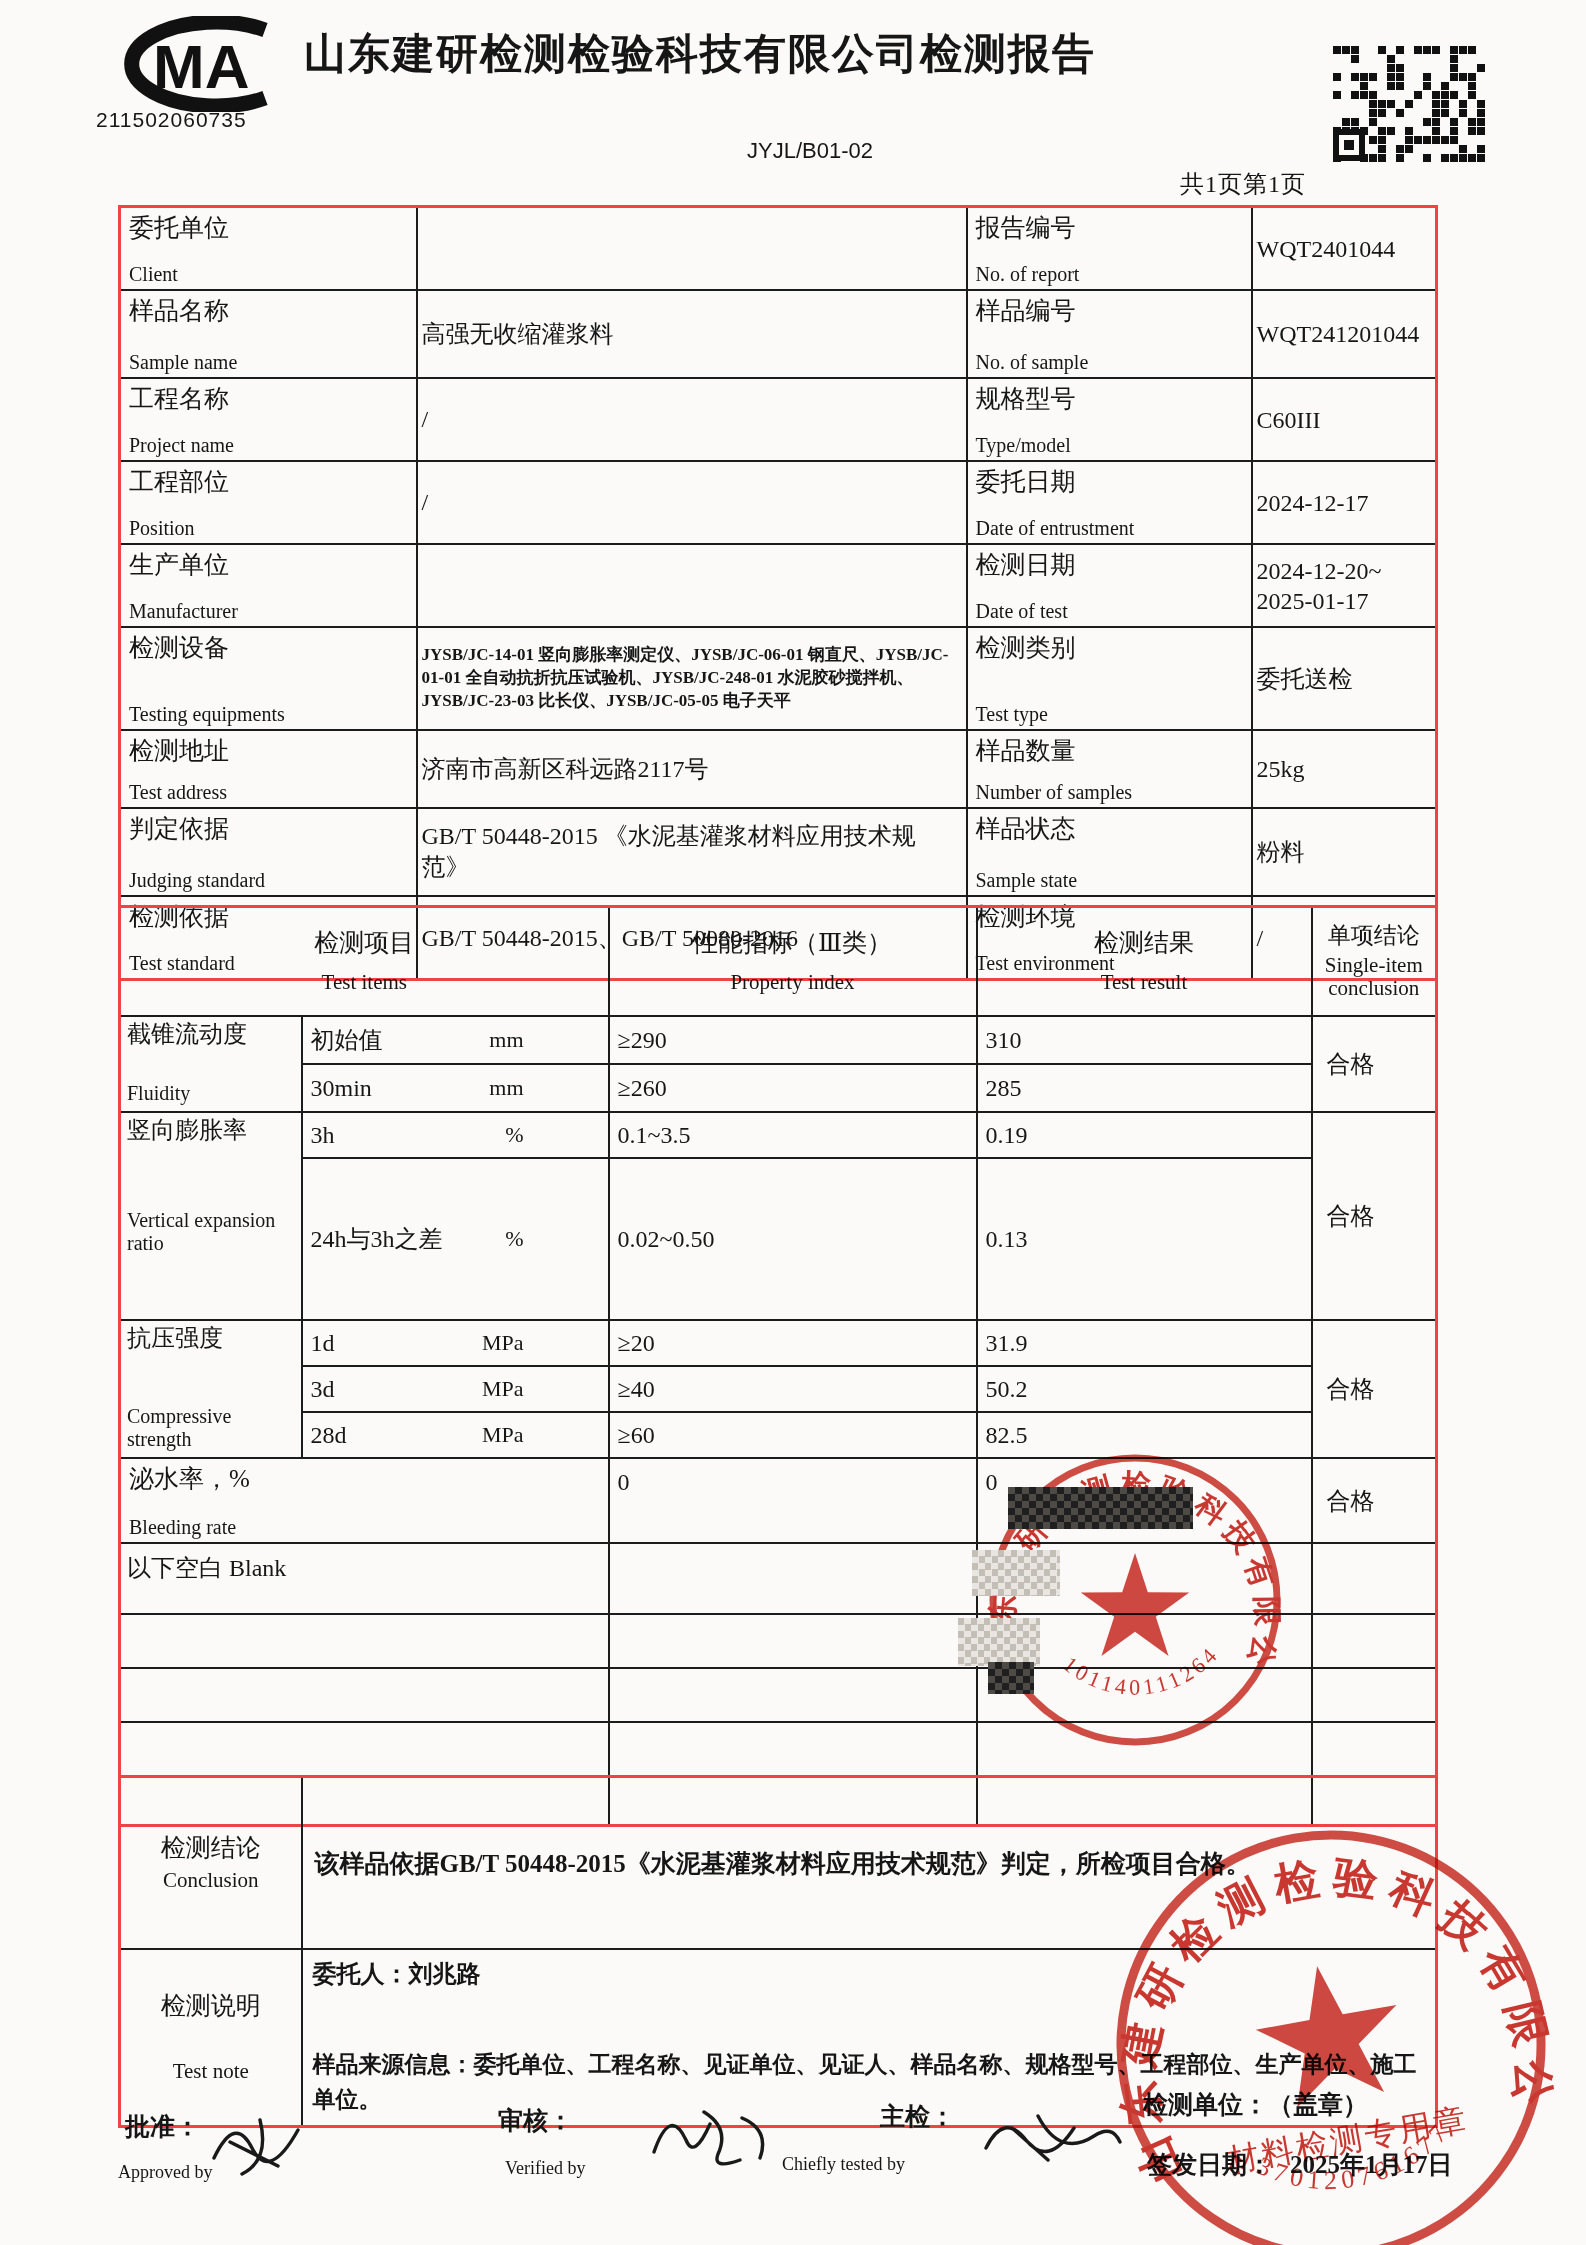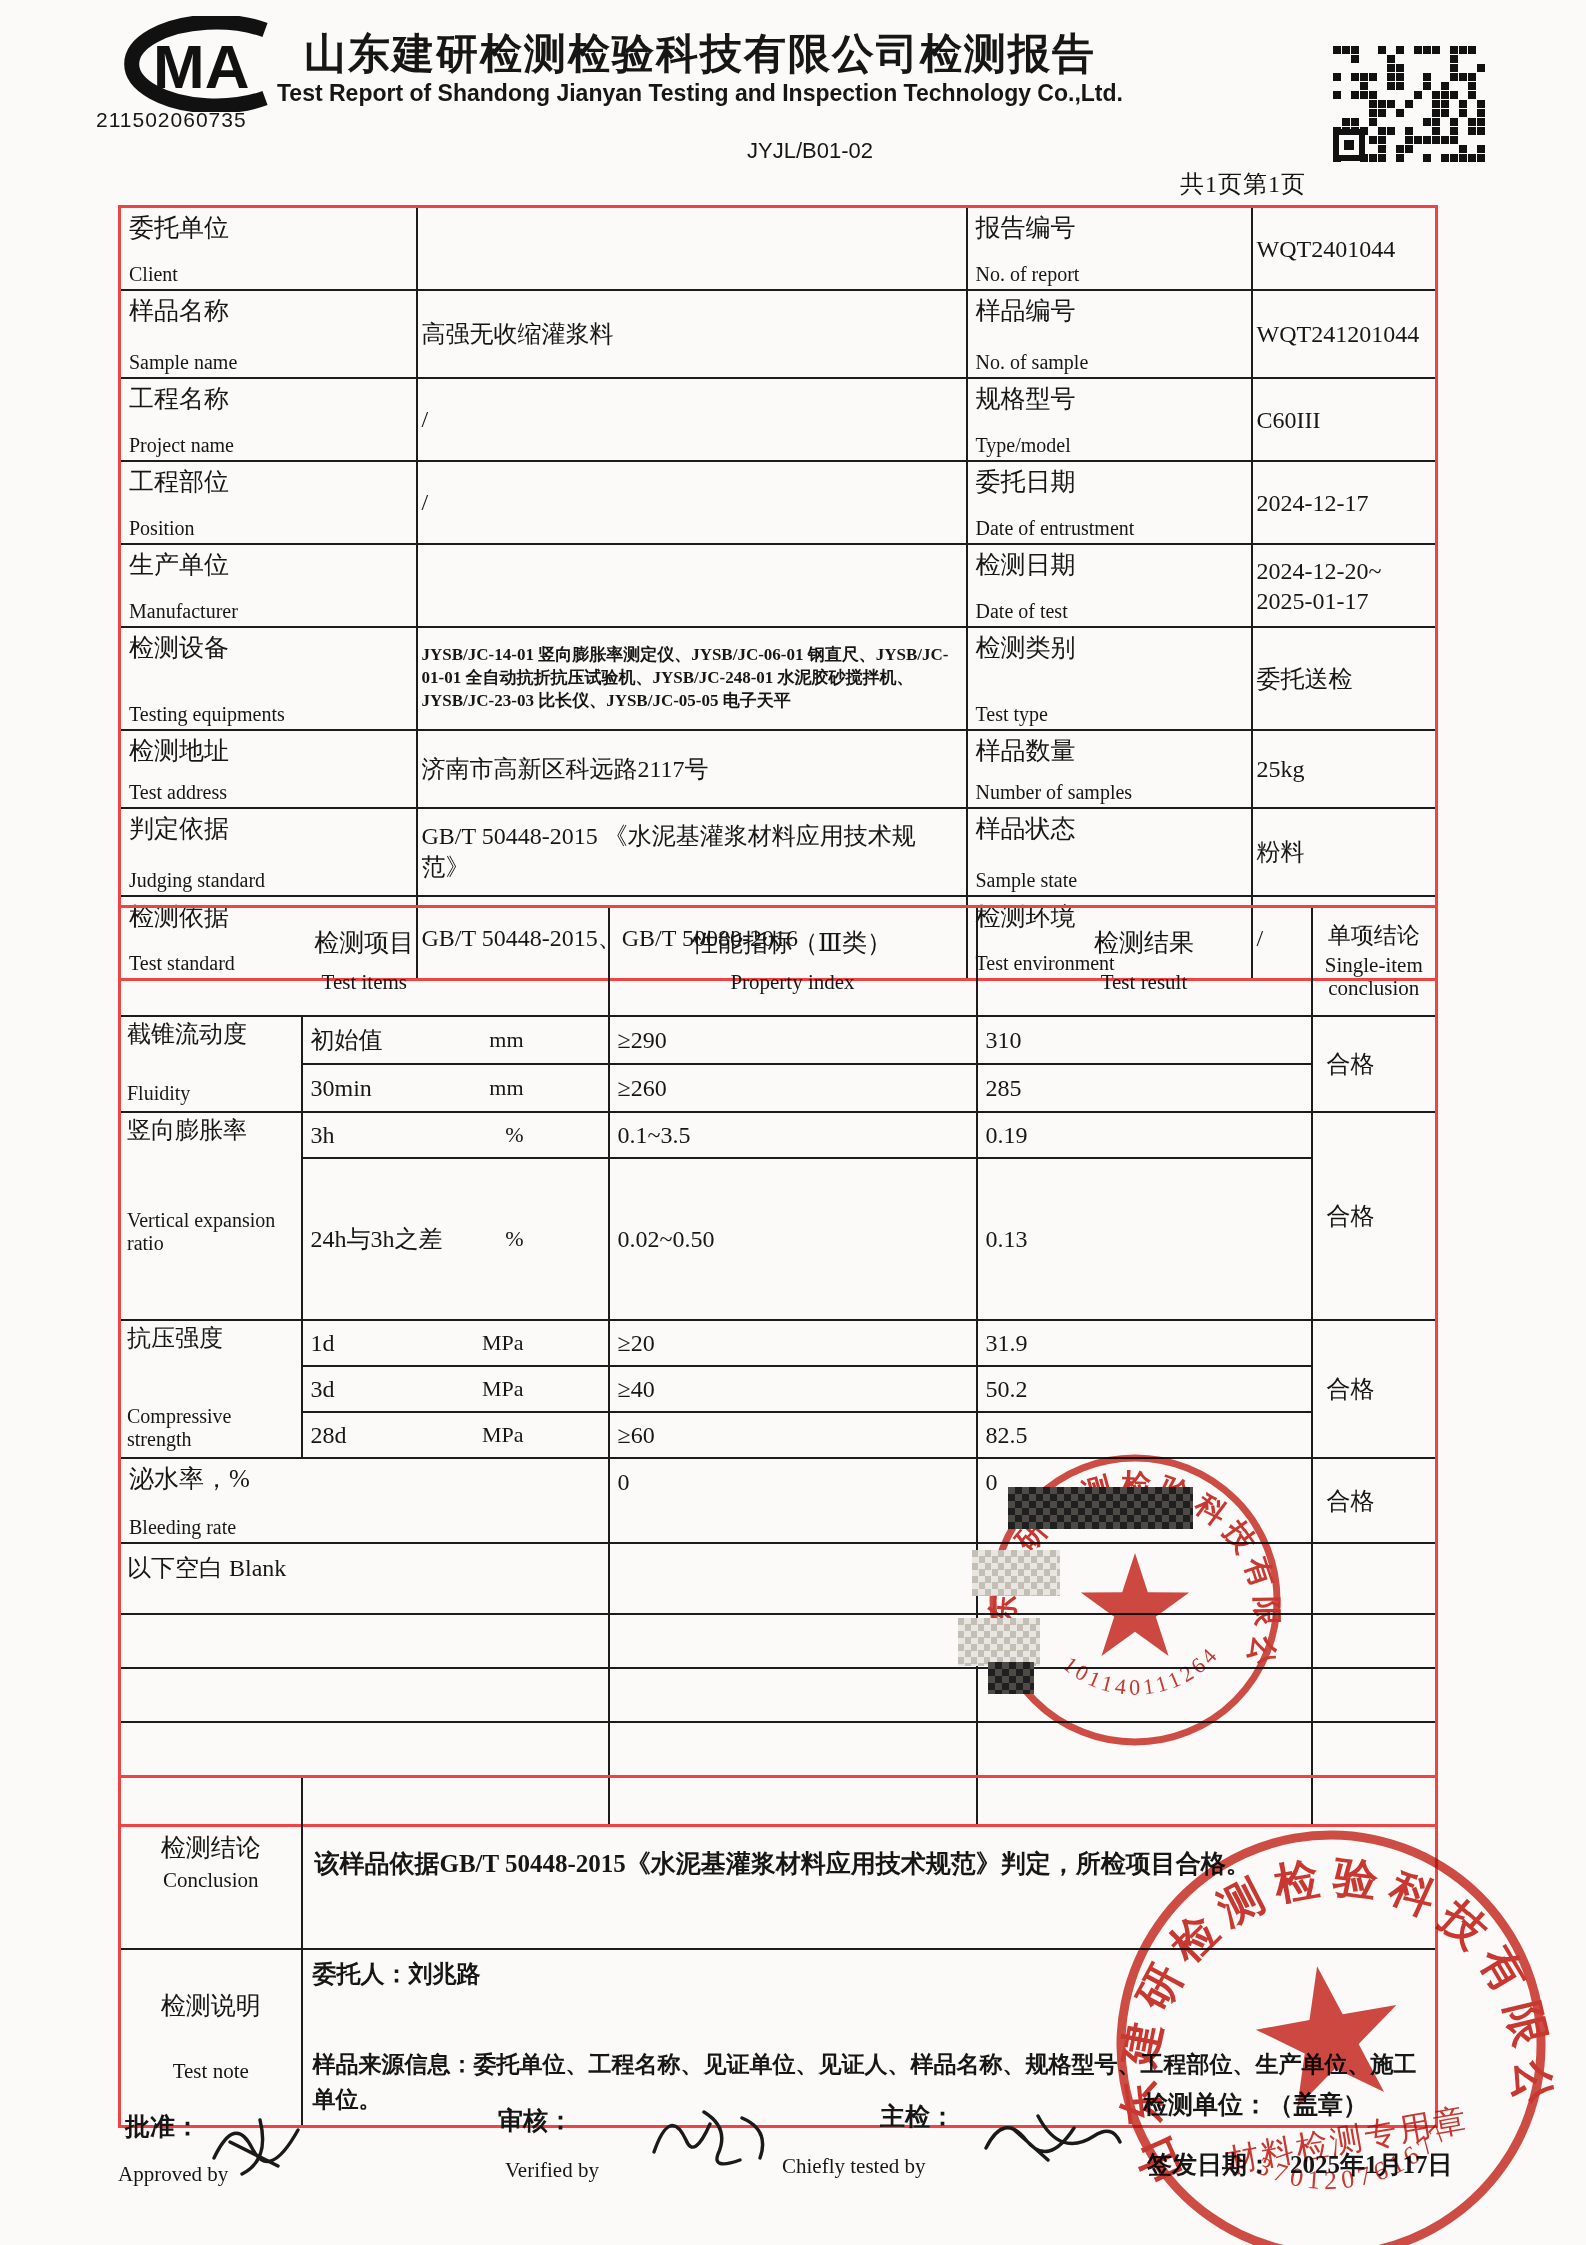--- a/index.html
+++ b/index.html
@@ -55,41 +55,40 @@
   
   tr.c1 td{height:166px;} tr.c2 td{height:157px;margin-left:40px;}
   td.clab{text-align:center;vertical-align:middle;}
   td.clab .cn{font-size:25px;} td.clab .en{font-size:21px;margin-top:6px;}
   td.ctext{font-size:25px;font-weight:600;vertical-align:middle;padding-left:12px;}
   td.ntext{vertical-align:top;padding:8px 10px;}
   .note1{font-size:24px;font-weight:600;}
   .note2{font-size:23px;font-weight:600;line-height:1.5;margin-top:58px;}
   
   .foot{position:absolute;font-size:25px;font-weight:600;}
-  .foot-en{position:absolute;font-size:21px;}
+  .foot-en{position:absolute;font-size:18px;}
   .sig{position:absolute;}
   
   .stamp{position:absolute;mix-blend-mode:multiply;opacity:.92;}
   .mosaic{position:absolute;z-index:30;}
   .mz-dark{background:repeating-conic-gradient(#1f1f1f 0% 25%, #4e4a46 0% 50%) 0 0/14px 14px;}
   .mz-light{background:repeating-conic-gradient(#e9e6e1 0% 25%, #c3beb6 0% 50%) 0 0/13px 13px;}
 </style>
 </head>
 <body>
 
 <div class="page">
 
   <svg class="cma" viewBox="0 0 195 96">
     <path d="M170,14 A84,42 0 1 0 170,82" fill="none" stroke="#111" stroke-width="15"></path>
     <text x="58" y="72" font-size="62" font-weight="bold" font-family="Liberation Sans, sans-serif" fill="#111">MA</text>
   </svg>
   <div class="cma-num">211502060735</div>
 
   <div class="title">山东建研检测检验科技有限公司检测报告</div>
-  <div class="subtitle">Test Report of Shandong Jianyan Testing and Inspection Technology Co.,Ltd.</div>
   <div class="formcode">JYJL/B01-02</div>
   <div class="pageinfo">共1页第1页</div>
 
   <svg id="qr" class="qr" width="152" height="120" viewBox="0 0 152 120">
       <rect x="0" y="0" width="8" height="8" fill="#111"></rect>
       <rect x="9" y="0" width="8" height="8" fill="#111"></rect>
       <rect x="18" y="0" width="8" height="8" fill="#111"></rect>
       <rect x="45" y="0" width="8" height="8" fill="#111"></rect>
       <rect x="63" y="0" width="8" height="8" fill="#111"></rect>
       <rect x="81" y="0" width="8" height="8" fill="#111"></rect>

